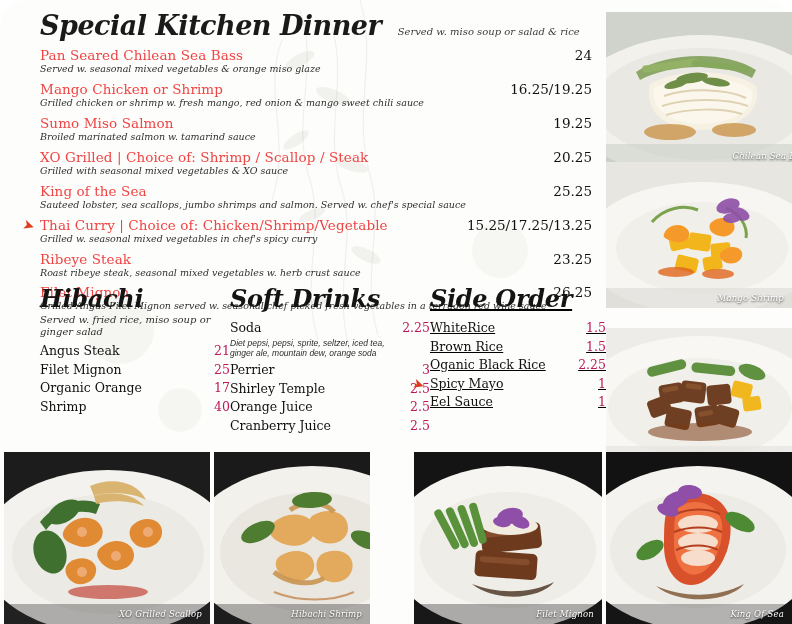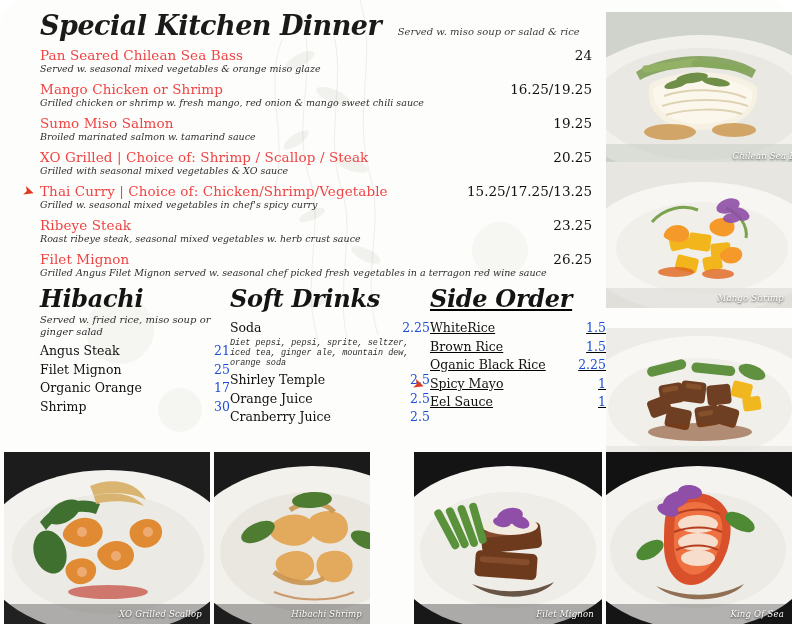--- a/index.html
+++ b/index.html
@@ -146,29 +146,29 @@
   .row-name {
     font-family: "DejaVu Serif", serif;
     font-size: 12.5px;
     color: #111;
     flex: 1 1 auto;
     white-space: nowrap;
   }
   .row-price {
     font-family: "DejaVu Serif", serif;
     font-size: 12.5px;
-    color: #1d4ed8;
+    color: #be185d;
     white-space: nowrap;
     padding-left: 8px;
   }
   .hibachi .row-name { min-width: 120px; }
   .drinks .row-name { min-width: 130px; }
   .side .row-name { min-width: 118px; }
   .row-desc {
-    font-family: Liberation Mono, monospace;
+    font-family: Liberation Sans, sans-serif;
     font-style: italic;
     font-size: 8.5px;
     color: #2e2e2e;
     line-height: 1.2;
     margin: -1px 0 4px 0;
     max-width: 180px;
   }
 
   
   .photo {
@@ -263,20 +263,27 @@
       </div>
 
       <div class="item">
         <div class="item-head">
           <span class="item-name">XO Grilled | Choice of: Shrimp / Scallop / Steak</span>
           <span class="item-price">20.25</span>
         </div>
         <div class="item-desc">Grilled with seasonal mixed vegetables &amp; XO sauce</div>
       </div>
 
+      <div class="item">
+        <div class="item-head">
+          <span class="item-name">King of the Sea</span>
+          <span class="item-price">25.25</span>
+        </div>
+        <div class="item-desc">Sauteed lobster, sea scallops, jumbo shrimps and salmon. Served w. chef's special sauce</div>
+      </div>
 
       <div class="item">
         <span class="arrow-mark">➤</span>
         <div class="item-head">
           <span class="item-name">Thai Curry | Choice of: Chicken/Shrimp/Vegetable</span>
           <span class="item-price">15.25/17.25/13.25</span>
         </div>
         <div class="item-desc">Grilled w. seasonal mixed vegetables in chef's spicy curry</div>
       </div>
 
@@ -311,32 +318,36 @@
       <div class="row">
         <span class="row-name">Filet Mignon</span>
         <span class="row-price">25</span>
       </div>
       <div class="row">
         <span class="row-name">Organic Orange</span>
         <span class="row-price">17</span>
       </div>
       <div class="row">
         <span class="row-name">Shrimp</span>
-        <span class="row-price">30</span>
+        <span class="row-price">40</span>
       </div>
     </div>
 
     <div class="sub-col drinks">
       <div class="sub-title">Soft Drinks</div>
       <div class="sub-spacer"></div>
       <div class="row">
         <span class="row-name">Soda</span>
         <span class="row-price">2.25</span>
       </div>
       <div class="row-desc">Diet pepsi, pepsi, sprite, seltzer, iced tea, ginger ale, mountain dew, orange soda</div>
+      <div class="row">
+        <span class="row-name">Perrier</span>
+        <span class="row-price">3</span>
+      </div>
       <div class="row">
         <span class="row-name">Shirley Temple</span>
         <span class="row-price">2.5</span>
       </div>
       <div class="row">
         <span class="row-name">Orange Juice</span>
         <span class="row-price">2.5</span>
       </div>
       <div class="row">
         <span class="row-name">Cranberry Juice</span>

